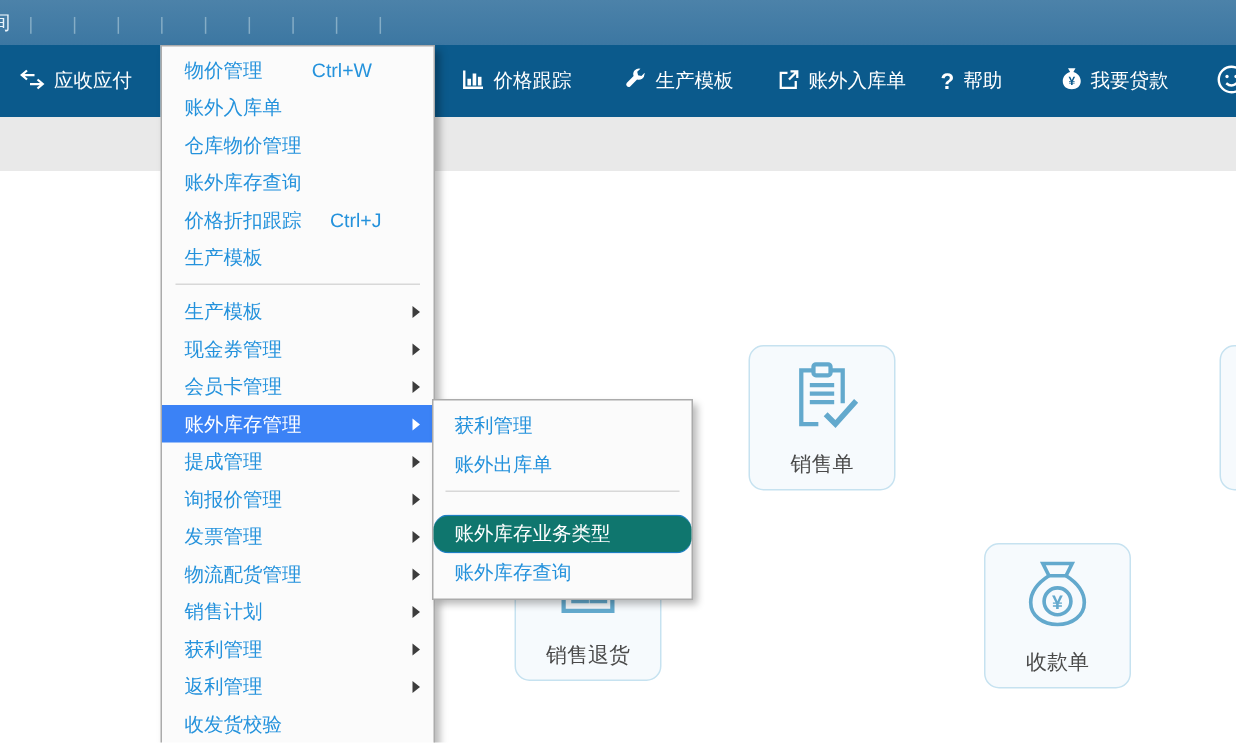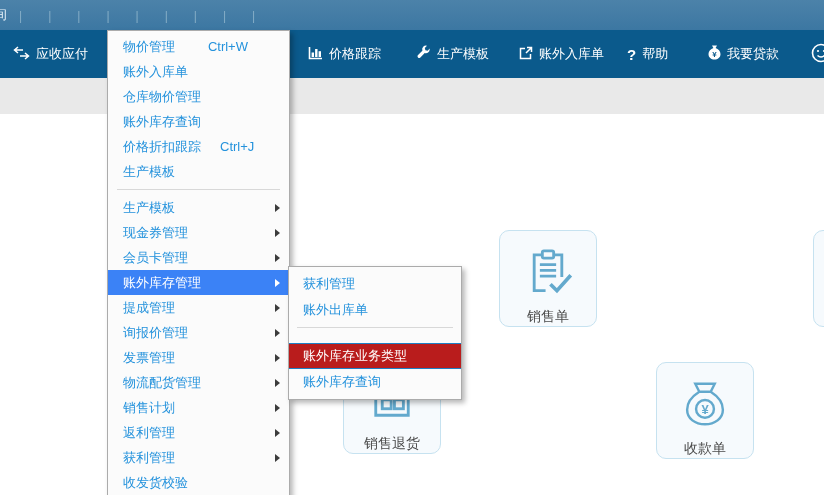--- a/index.html
+++ b/index.html
@@ -31,21 +31,21 @@
     display: flex; align-items: center; gap: 6px; cursor: default; white-space: nowrap;
   }
   .q-glyph { font-weight: bold; font-size: 15px; }
 
   
   .grayband { position: absolute; top: 78px; left: 0; width: 824px; height: 36px; background: #e9e9e9; }
 
   .card {
     position: absolute; width: 98px; height: 97px;
     background: #f6fafd; border: 1px solid #c6e2f0; border-radius: 10px;
-    display: flex; flex-direction: column; align-items: center; justify-content: flex-end; gap: 6px;
+    display: flex; flex-direction: column; align-items: center; justify-content: center; gap: 6px;
     cursor: pointer;
   }
   .card-label { font-size: 14px; color: #4a4a4a; }
   .card-sales-order  { left: 499px; top: 230px; }
   .card-sales-return { left: 343px; top: 357px; z-index: 5; }
   .card-receipt      { left: 656px; top: 362px; }
   .card-partial      { left: 813px; top: 230px; }
 
   
   .dropdown {
@@ -78,22 +78,22 @@
     position: absolute; left: 288px; top: 266px; width: 174px;
     background: #fbfbfb; border: 1px solid #ababab;
     box-shadow: 3px 3px 5px rgba(0,0,0,0.28);
     padding: 4px 0; z-index: 21; font-size: 13px; color: #2492dc;
   }
   .sub-item {
     height: 26px; display: flex; align-items: center;
     padding: 0 10px 0 14px; position: relative; cursor: pointer; white-space: nowrap;
   }
   .sub-item.active {
-    background: #b91c1c; color: #ffffff;
-    border-top: 1px solid #1d7fc4; border-bottom: 1px solid #1d7fc4;
+    background: #0f766e; color: #ffffff;
+    border-top: 1px solid #1d7fc4; border-bottom: 1px solid #1d7fc4; border-radius: 10px;
   }
   .sub-item.sep-after { margin-bottom: 20px; }
   .sub-item.sep-after::after {
     content: ''; position: absolute; left: 8px; right: 8px; bottom: -5px;
     border-top: 1px solid #d8d8d8;
   }
 </style>
 </head>
 <body>
 
@@ -293,26 +293,26 @@
       <span class="mi-label">物流配货管理</span>
       <span class="mi-shortcut"></span>
       <span class="mi-arrow"></span>
     </div>
     <div class="menu-item">
       <span class="mi-label">销售计划</span>
       <span class="mi-shortcut"></span>
       <span class="mi-arrow"></span>
     </div>
     <div class="menu-item">
+      <span class="mi-label">获利管理</span>
+      <span class="mi-shortcut"></span>
+      <span class="mi-arrow"></span>
+    </div>
+    <div class="menu-item">
       <span class="mi-label">返利管理</span>
-      <span class="mi-shortcut"></span>
-      <span class="mi-arrow"></span>
-    </div>
-    <div class="menu-item">
-      <span class="mi-label">获利管理</span>
       <span class="mi-shortcut"></span>
       <span class="mi-arrow"></span>
     </div>
     <div class="menu-item">
       <span class="mi-label">收发货校验</span>
       <span class="mi-shortcut"></span>
       <span class="mi-arrow" style="visibility: hidden;"></span>
     </div>
 </div>
 

